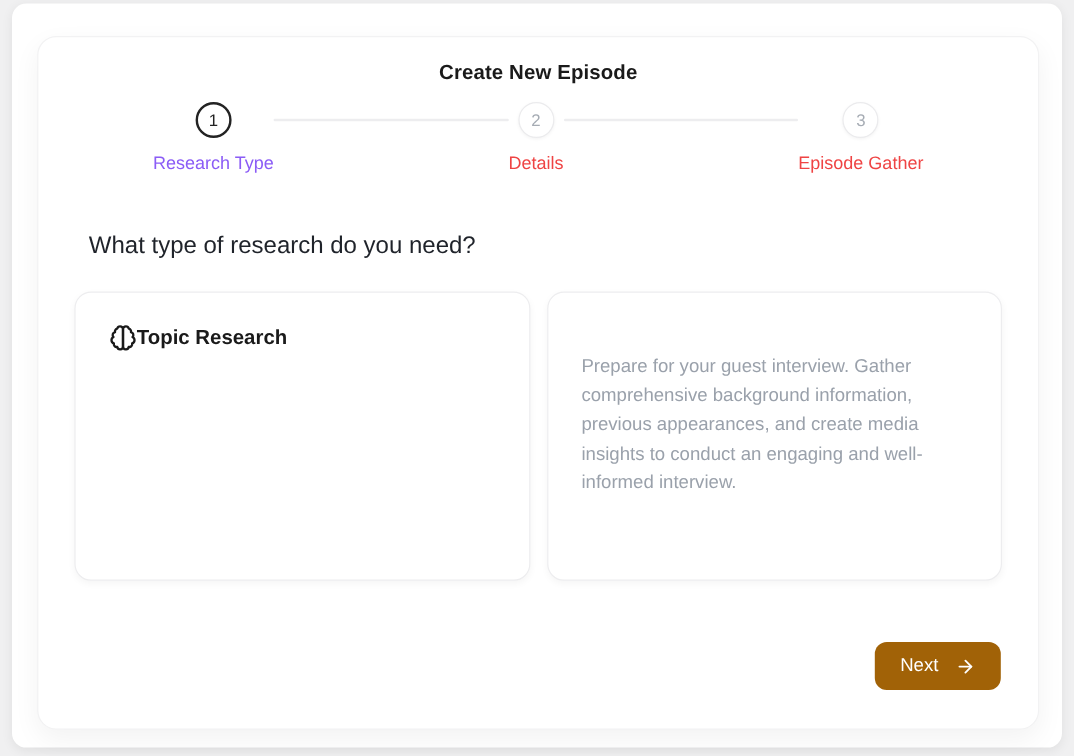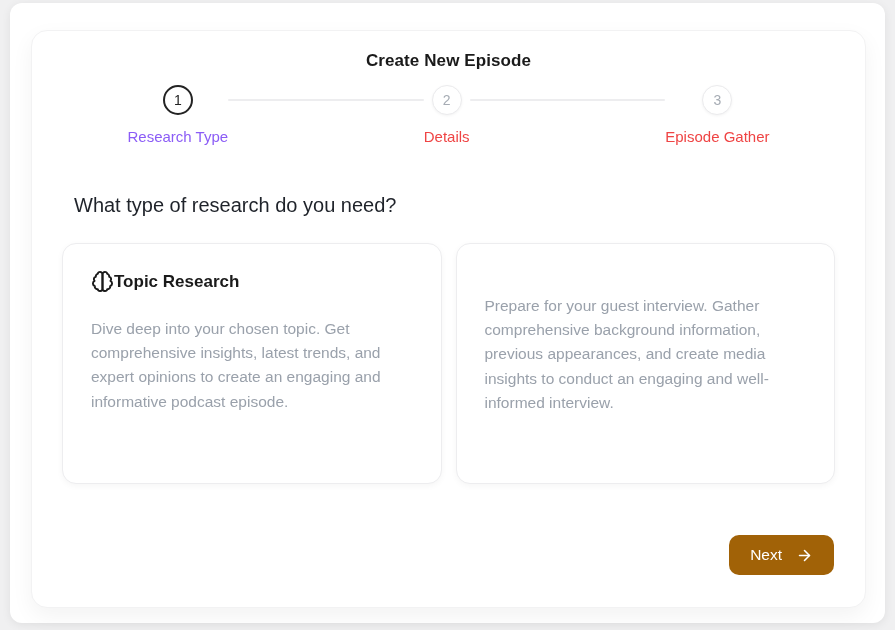--- a/index.html
+++ b/index.html
@@ -118,21 +118,20 @@
       <div class="card">
         <div class="card-header">
           <span class="card-icon">
             <svg viewBox="0 0 24 24" aria-hidden="true">
               <path d="M9.5 2A2.5 2.5 0 0 1 12 4.5v15a2.5 2.5 0 0 1-4.96.44 2.5 2.5 0 0 1-2.96-3.08 3 3 0 0 1-.34-5.58 2.5 2.5 0 0 1 1.32-4.24 2.5 2.5 0 0 1 1.98-3A2.5 2.5 0 0 1 9.5 2Z"></path>
               <path d="M14.5 2A2.5 2.5 0 0 0 12 4.5v15a2.5 2.5 0 0 0 4.96.44 2.5 2.5 0 0 0 2.96-3.08 3 3 0 0 0 .34-5.58 2.5 2.5 0 0 0-1.32-4.24 2.5 2.5 0 0 0-1.98-3A2.5 2.5 0 0 0 14.5 2Z"></path>
             </svg>
           </span>
           <span class="card-title">Topic Research</span>
         </div>
-        <div class="card-desc">Dive deep into your chosen topic. Get comprehensive insights, latest trends, and expert opinions to create an engaging and informative podcast episode.</div>
       </div>
 
       <div class="card">
         <div class="card-desc">Prepare for your guest interview. Gather comprehensive background information, previous appearances, and create media insights to conduct an engaging and well-informed interview.</div>
       </div>
     </div>
 
     <div class="footer">
       <button class="next-btn">
         <span>Next</span>

